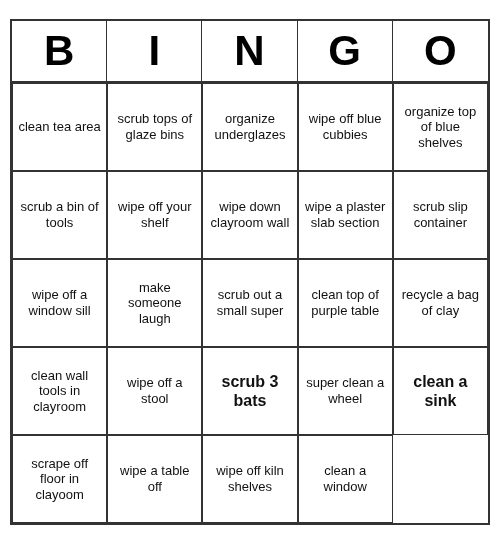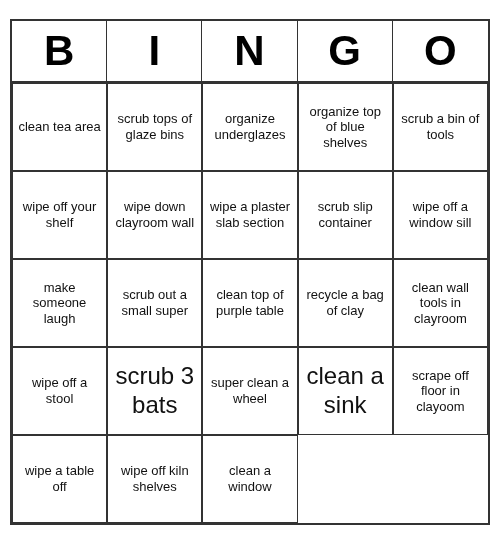--- a/index.html
+++ b/index.html
@@ -48,41 +48,42 @@
       align-items: center;
       justify-content: center;
       text-align: center;
       padding: 4px;
       min-height: 88px;
       font-size: 13px;
       line-height: 1.2;
       color: #111;
     }
     .bingo-cell.large-text {
-      font-size: 24px;
-      font-weight: normal;
+      font-size: 16px;
+      font-weight: bold;
     }
   </style>
 </head>
 <body>
 
 <div class="bingo-card">
   <div class="bingo-header">
 
   <div class="bingo-header-cell">B</div>
       <div class="bingo-header-cell">I</div>
       <div class="bingo-header-cell">N</div>
       <div class="bingo-header-cell">G</div>
       <div class="bingo-header-cell">O</div>
     </div>
   <div class="bingo-grid">
 
   <div class="bingo-cell">clean tea area</div>
       <div class="bingo-cell">scrub tops of glaze bins</div>
       <div class="bingo-cell">organize underglazes</div>
+      <div class="bingo-cell">wipe off blue cubbies</div>
       <div class="bingo-cell">organize top of blue shelves</div>
       <div class="bingo-cell">scrub a bin of tools</div>
       <div class="bingo-cell">wipe off your shelf</div>
       <div class="bingo-cell">wipe down clayroom wall</div>
       <div class="bingo-cell">wipe a plaster slab section</div>
       <div class="bingo-cell">scrub slip container</div>
       <div class="bingo-cell">wipe off a window sill</div>
       <div class="bingo-cell">make someone laugh</div>
       <div class="bingo-cell">scrub out a small super</div>
       <div class="bingo-cell">clean top of purple table</div>

